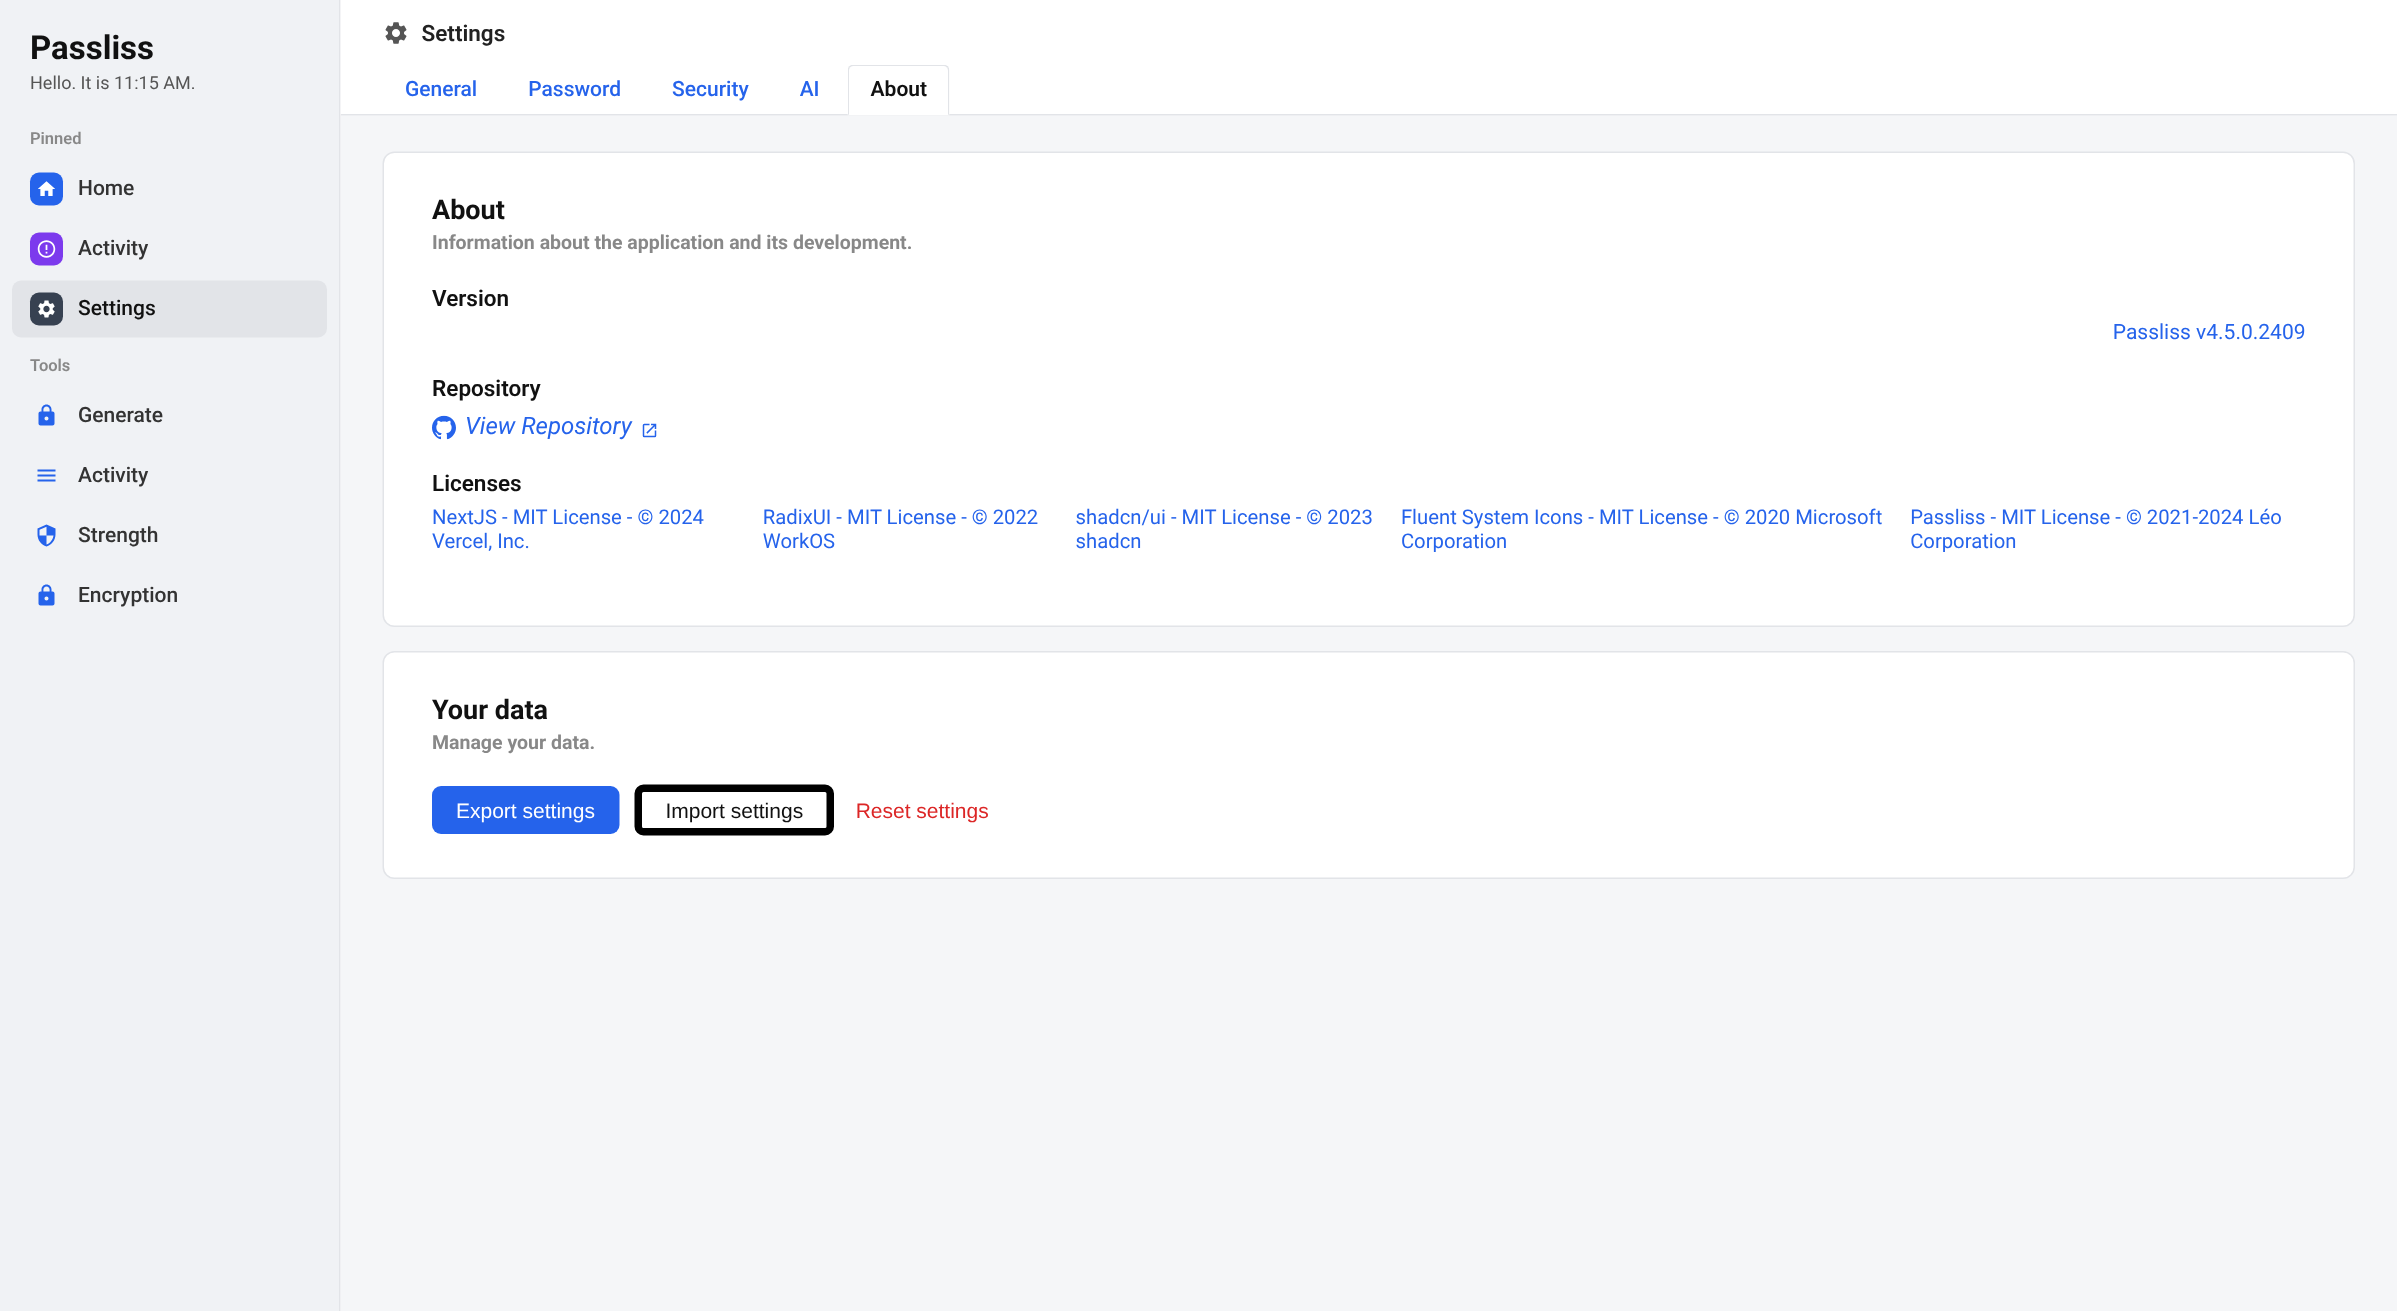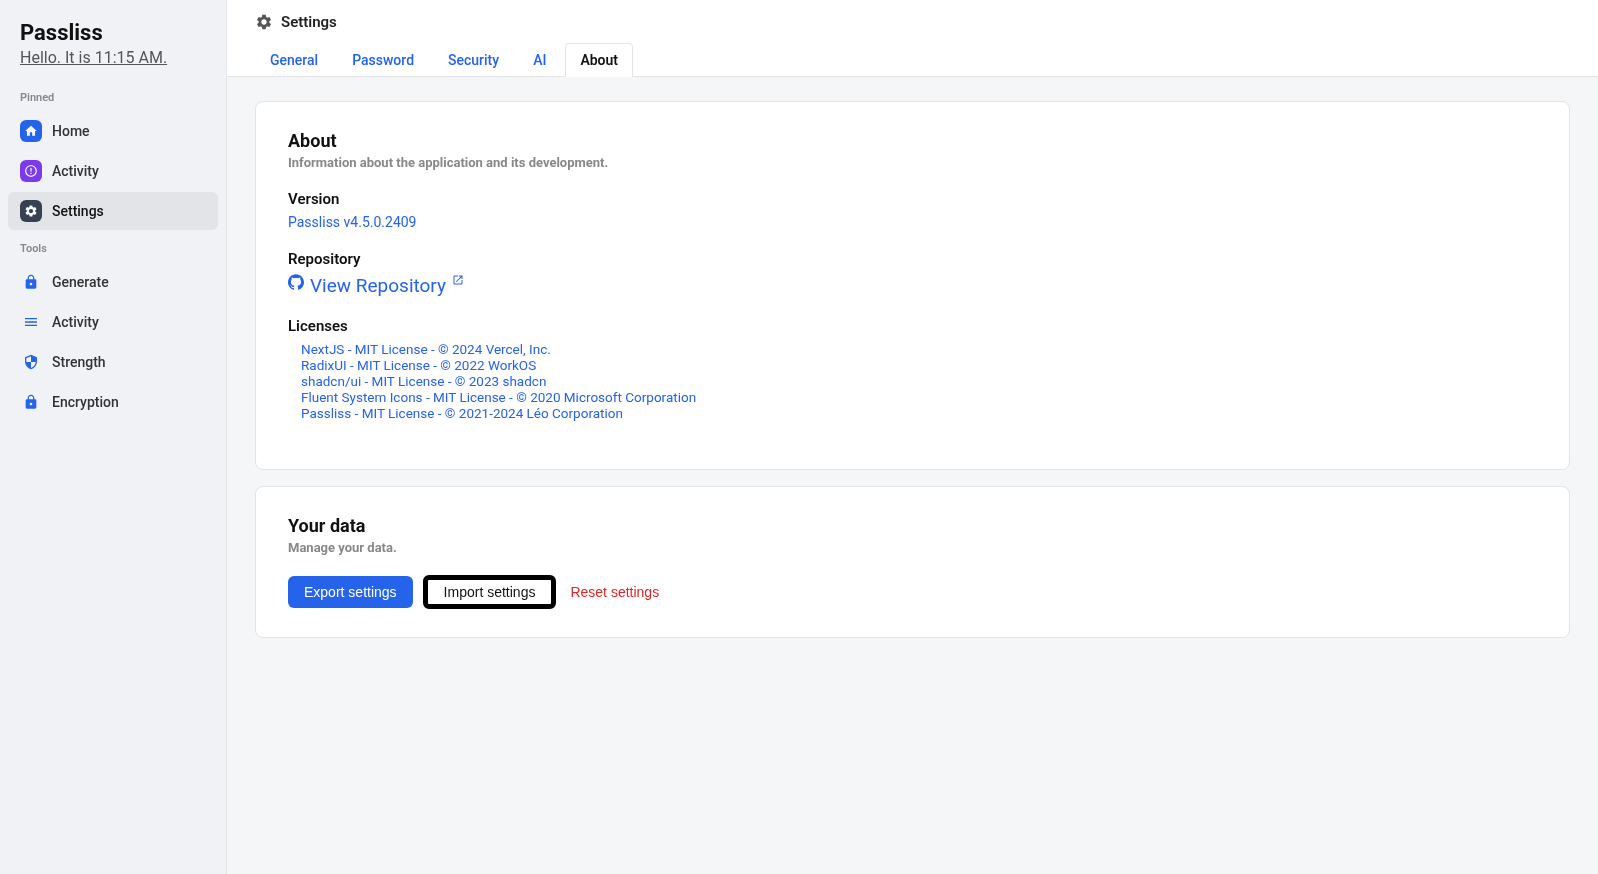--- a/index.html
+++ b/index.html
@@ -25,24 +25,23 @@
     .sidebar-brand {
       padding: 0 20px 16px 20px;
     }
     .sidebar-app-name {
       font-size: 22px;
       font-weight: 700;
       color: #111;
       line-height: 1.2;
     }
     .sidebar-greeting {
-      font-size: 16px;
+      font-size: 12px;
       color: #555;
       margin-top: 2px;
-      text-decoration: underline;
     }
     .sidebar-section-label {
       padding: 8px 20px 4px 20px;
       font-size: 11px;
       font-weight: 600;
       color: #888;
       text-transform: none;
       letter-spacing: 0;
     }
     .sidebar-nav {
@@ -181,37 +180,37 @@
       font-weight: 600;
       color: #111;
       margin-bottom: 6px;
     }
     .field-value {
       font-size: 14px;
       color: #2563eb;
     }
     .field-value.version-text {
       color: #2563eb;
+      text-align: right;
     }
 
     .repo-link {
       display: flex;
-      align-items: flex-start;
+      align-items: flex-end;
       gap: 6px;
       color: #2563eb;
-      font-size: 19px;
+      font-size: 16px;
       cursor: pointer;
       text-decoration: none;
+      font-style: italic;
     }
 
     .licenses-list {
       display: flex;
-      flex-direction: column;
-      gap: 0;
-      margin-left: 13px;
+      gap: 16px;
     }
     .license-item {
       font-size: 13.5px;
       color: #2563eb;
     }
 
     
     .data-actions {
       display: flex;
       align-items: center;

